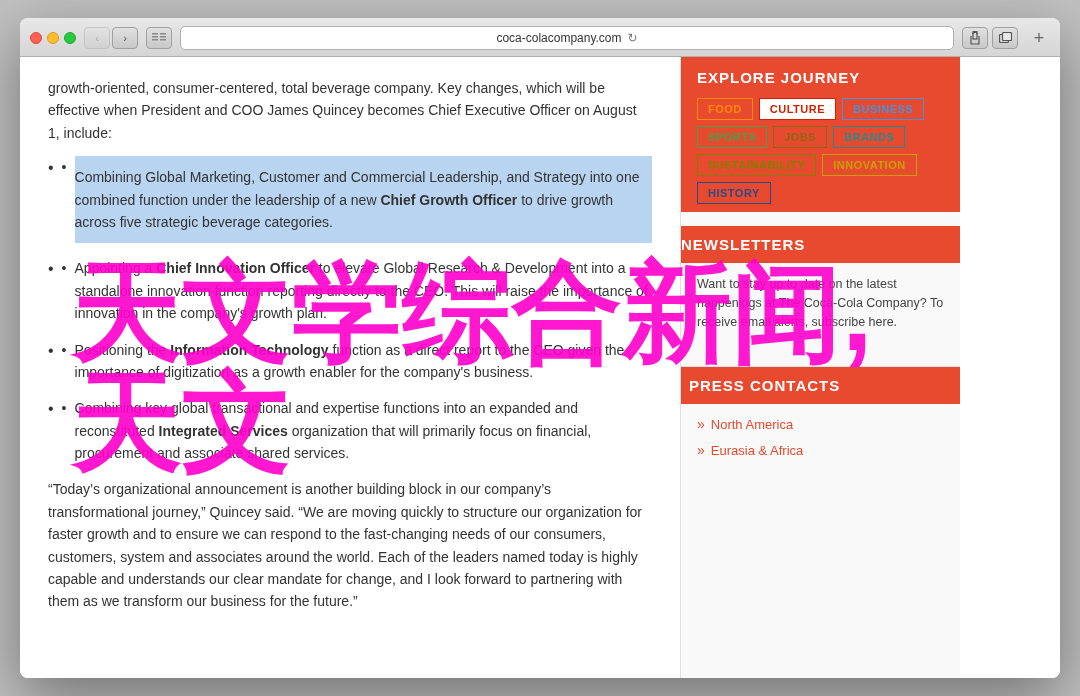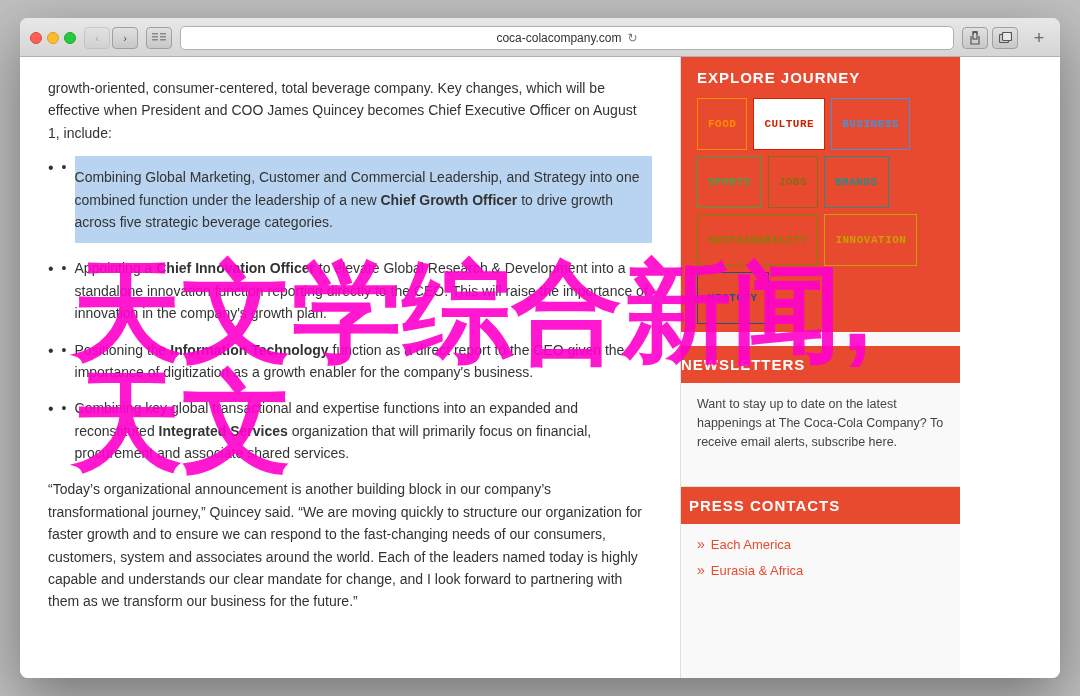--- a/index.html
+++ b/index.html
@@ -224,27 +224,26 @@
       letter-spacing: 1px;
       margin-bottom: 12px;
     }
     .tag-grid {
       display: flex;
       flex-wrap: wrap;
       gap: 6px;
     }
     .tag {
       border: 1.5px solid;
-      padding: 19px 10px;
+      padding: 4px 10px;
       font-size: 11px;
       font-weight: 600;
       letter-spacing: 0.5px;
       cursor: pointer;
       background: transparent;
-      font-family: Liberation Mono, monospace;
     }
     .tag-orange { border-color: #ff8c00; color: #ff8c00; }
     .tag-blue { border-color: #4a90d9; color: #4a90d9; }
     .tag-green { border-color: #4a9e4a; color: #4a9e4a; }
     .tag-brown { border-color: #8b6914; color: #8b6914; }
     .tag-teal { border-color: #2a8a8a; color: #2a8a8a; }
     .tag-olive { border-color: #808000; color: #808000; }
     .tag-navy { border-color: #2a4a8a; color: #2a4a8a; }
     .tag-gold { border-color: #c8a000; color: #c8a000; }
     .newsletter-section {
@@ -419,21 +418,21 @@
       <div class="newsletter-section">
         <div class="newsletter-title">NEWSLETTERS</div>
         <p class="newsletter-text">Want to stay up to date on the latest happenings at The Coca-Cola Company? To receive email alerts, subscribe here.</p>
       </div>
 
       <div class="press-contacts-section">
         <div class="press-title">PRESS CONTACTS</div>
         <div class="press-links">
           <a class="press-link">
             <span class="press-link-arrow">»</span>
-            <span>Each America</span>
+            <span>North America</span>
           </a>
           <a class="press-link">
             <span class="press-link-arrow">»</span>
             <span>Eurasia &amp; Africa</span>
           </a>
         </div>
       </div>
     </div>
   </div>
 </div>

